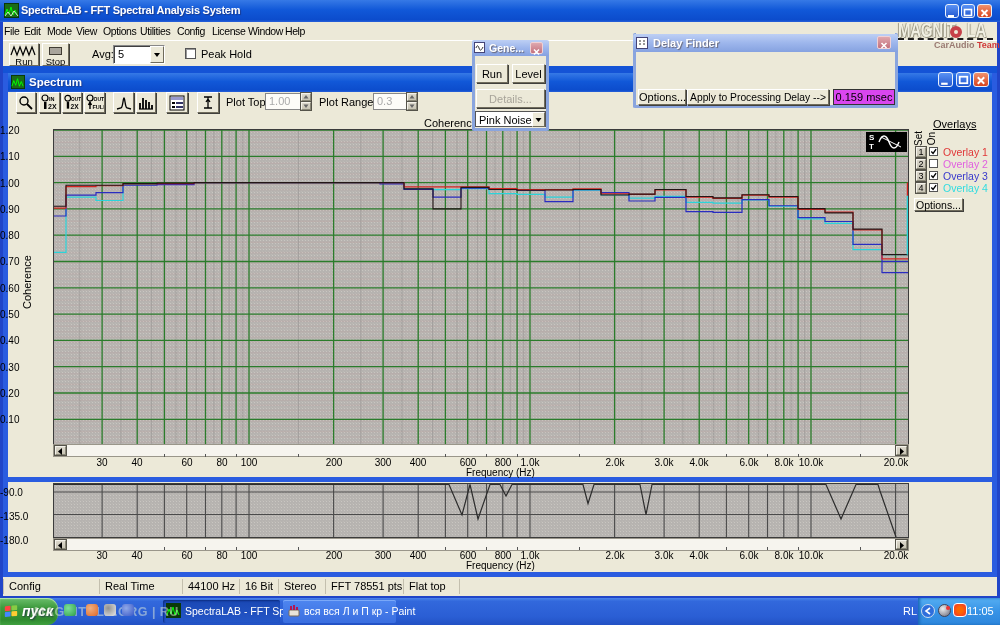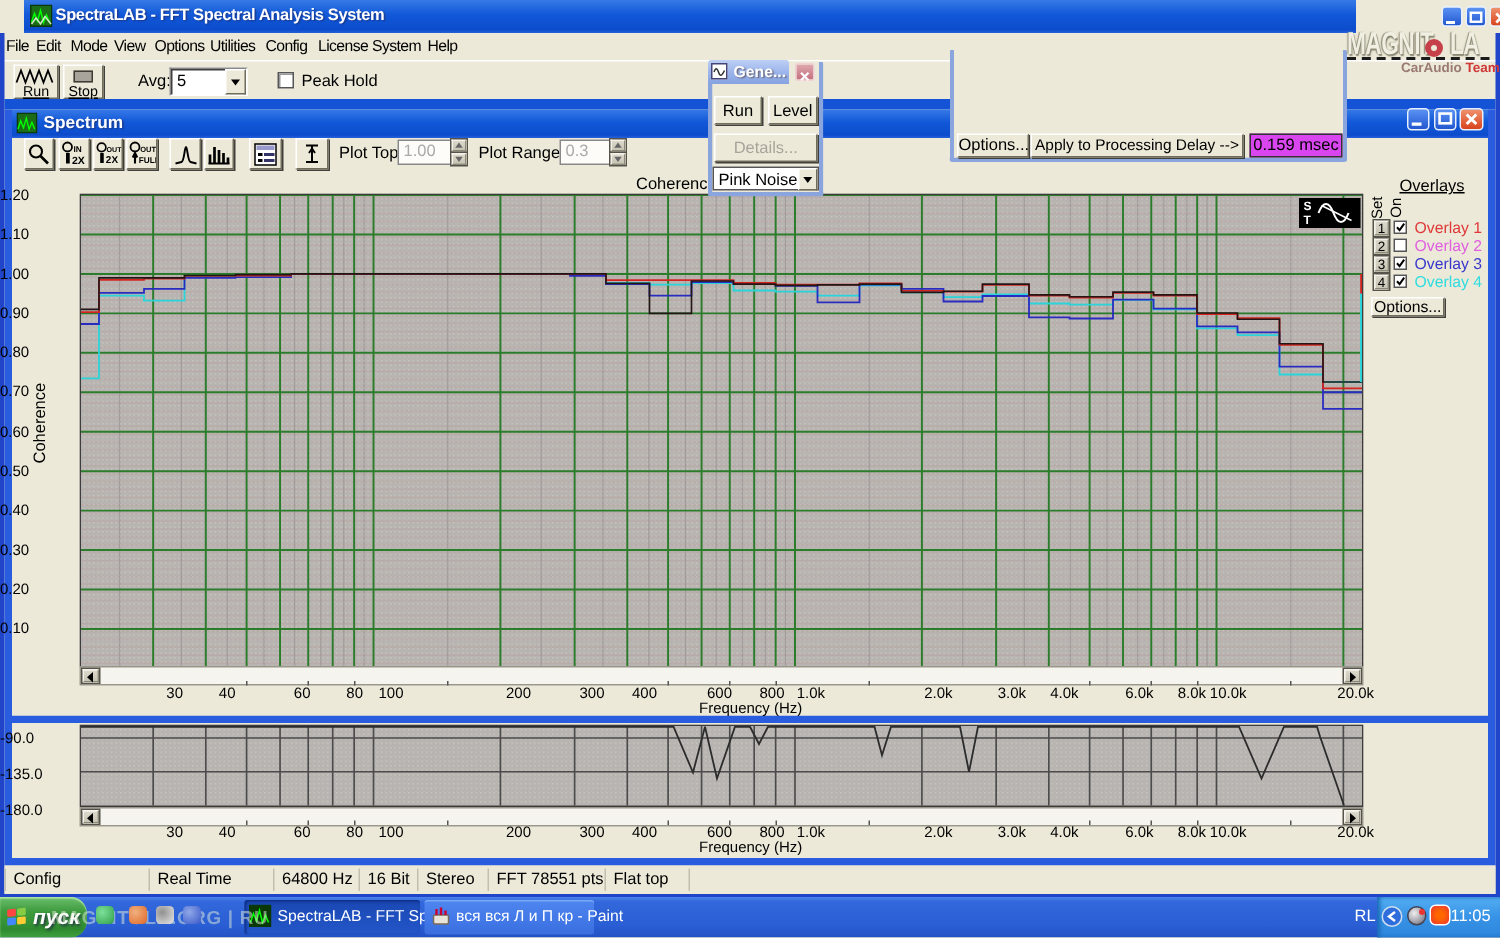--- a/index.html
+++ b/index.html
@@ -1,24 +1,24 @@
 <!DOCTYPE html>
 <html><head><meta charset="utf-8"><style>
 *{margin:0;padding:0;box-sizing:border-box}
 html,body{width:1000px;height:625px;overflow:hidden;font-family:"Liberation Sans",sans-serif;background:#ece9d8;position:relative}
 .ab{position:absolute}
-.fl{position:absolute;width:40px;text-align:right;font-size:10px;color:#000}
+.fl{position:absolute;width:40px;text-align:center;font-size:10px;color:#000}
 .yl{position:absolute;left:0;width:49px;text-align:left;font-size:10px;color:#000}
 .btn3d{position:absolute;background:#ece9d8;border:1px solid;border-color:#fff #706c5c #706c5c #fff;box-shadow:1px 1px 0 #40403c}
 .tbtn{position:absolute;background:linear-gradient(180deg,#dcd8cc,#c8c4b4);border:1px solid;border-color:#f4f2ea #8a8878 #8a8878 #f4f2ea;box-shadow:0 0 0 1px #55534a}
 .xpbtn{position:absolute;border-radius:3px;border:1px solid #e8f0fc}
 .seg{position:absolute;top:579px;height:15px;border-left:1px solid #c3bfae;font-size:11px;color:#000;padding-left:5px;line-height:15px}
 </style></head><body>
 
-<div class="ab" style="left:16px;top:0;width:888px;height:22px;background:linear-gradient(180deg,#3679e6 0%,#1158d8 45%,#0c4ccc 90%,#2861da 100%)">
+<div class="ab" style="left:0;top:0;width:1000px;height:22px;background:linear-gradient(180deg,#3679e6 0%,#1158d8 45%,#0c4ccc 90%,#2861da 100%)">
   <svg class="ab" style="left:4px;top:3px" width="15" height="15" viewBox="0 0 15 15">
       <rect width="15" height="15" fill="#0a3808"></rect>
       <rect x="1" y="1" width="13" height="13" fill="#1b6b18"></rect>
       <path d="M1 12 L3 6 5 11 7 4 9 12 11 7 13 12" stroke="#0f0" stroke-width="1" fill="none"></path>
       <path d="M1 13 L4 9 7 13 10 8 14 13" stroke="#cfe8c8" stroke-width="1" fill="none"></path>
     </svg>
   <div class="ab" style="left:21px;top:4px;font-size:11px;letter-spacing:-0.25px;font-weight:bold;color:#fff;text-shadow:1px 1px 1px #1c3a8c">SpectraLAB - FFT Spectral Analysis System</div>
   <div class="xpbtn" style="left:945px;top:4px;width:14px;height:14px;background:linear-gradient(180deg,#5a92f4,#2258d0)"><svg width="12" height="12" viewBox="0 0 12 12">
         <rect x="2" y="8" width="6" height="2" fill="#fff"></rect>
       </svg></div>
@@ -32,21 +32,21 @@
 
 <div class="ab" style="left:0;top:22px;width:1000px;height:18px;background:#ece9d8;font-size:10.5px;letter-spacing:-0.4px;color:#000">
   <span class="ab" style="left:4px;top:3px">File</span>
     <span class="ab" style="left:24px;top:3px">Edit</span>
   <span class="ab" style="left:47px;top:3px">Mode</span>
     <span class="ab" style="left:76px;top:3px">View</span>
   <span class="ab" style="left:103px;top:3px">Options</span>
     <span class="ab" style="left:140px;top:3px">Utilities</span>
   <span class="ab" style="left:177px;top:3px">Config</span>
     <span class="ab" style="left:212px;top:3px">License</span>
-  <span class="ab" style="left:248px;top:3px">System</span>
+  <span class="ab" style="left:248px;top:3px">Window</span>
     <span class="ab" style="left:285px;top:3px">Help</span>
 </div>
 
 <div class="ab" style="left:0;top:40px;width:1000px;height:26px;background:#ece9d8;border-top:1px solid #fff">
   <div class="btn3d" style="left:9px;top:2px;width:30px;height:23px">
     <svg width="28" height="12" viewBox="0 0 28 12" style="position:absolute;left:0;top:1px">
         <path d="M1 10 L4 2 7 10 10 2 13 10 16 2 19 10 22 2 25 10" stroke="#000" stroke-width="1.2" fill="none"></path>
       </svg>
     <div style="position:absolute;left:0;top:12px;width:28px;text-align:center;font-size:9.5px;text-decoration:underline">Run</div>
   </div>
@@ -368,21 +368,21 @@
 <div style="position:absolute;left:579px;top:547px;width:1px;height:3px;background:#555"></div>
 <div style="position:absolute;left:726px;top:547px;width:1px;height:3px;background:#555"></div>
 <div style="position:absolute;left:767px;top:547px;width:1px;height:3px;background:#555"></div>
 <div style="position:absolute;left:798px;top:547px;width:1px;height:3px;background:#555"></div>
 <div style="position:absolute;left:860px;top:547px;width:1px;height:3px;background:#555"></div>
 <div class="ab" style="left:466px;top:560px;font-size:10px">Frequency (Hz)</div>
 
 <div class="ab" style="left:3px;top:577px;width:994px;height:19px;background:#ece9d8"></div>
 <div class="seg" style="left:3px;width:96px">Config</div>
 <div class="seg" style="left:99px;width:83px">Real Time</div>
-<div class="seg" style="left:182px;width:57px">64800 Hz</div>
+<div class="seg" style="left:182px;width:57px">44100 Hz</div>
 <div class="seg" style="left:239px;width:39px">16 Bit</div>
 <div class="seg" style="left:278px;width:47px">Stereo</div>
 <div class="seg" style="left:325px;width:78px">FFT 78551 pts</div>
 <div class="seg" style="left:403px;width:56px">Flat top</div>
 <div class="seg" style="left:459px;width:538px"></div>
 
 <div class="ab" style="left:0;top:598px;width:1000px;height:27px;background:linear-gradient(180deg,#4b84ea 0%,#3268dc 12%,#2a5ed4 70%,#2251c4 100%)">
   <div class="ab" style="left:0;top:0;width:58px;height:27px;border-radius:0 11px 11px 0;background:linear-gradient(180deg,#6cbf6c 0%,#3f9c3f 35%,#2f8b2f 80%,#3fa03f 100%);box-shadow:inset 0 1px 1px #b8e8b0"></div>
   <svg class="ab" style="left:4px;top:6px" width="14" height="14" viewBox="0 0 17 17">
       <g transform="skewY(-6)">
@@ -420,21 +420,21 @@
     </div>
   <div class="ab" style="left:938px;top:6px;width:13px;height:13px;border-radius:50%;background:radial-gradient(circle at 35% 35%,#eee,#667);border:1px solid #445">
       <div class="ab" style="left:7px;top:1px;width:4px;height:4px;border-radius:50%;background:#e33"></div>
     </div>
   <div class="ab" style="left:953px;top:5px;width:14px;height:14px;border-radius:4px;background:radial-gradient(circle,#f60 30%,#e33 100%);border:1px solid #fff"></div>
   <div class="ab" style="left:967px;top:7px;font-size:11px;color:#fff">11:05</div>
   <div class="ab" style="left:34px;top:7px;font-size:12.5px;font-weight:bold;color:rgba(228,238,218,0.5);letter-spacing:0.5px">MAGNITOLA.ORG&nbsp;|&nbsp;RU</div>
 </div>
 
 <div class="ab" style="left:472px;top:41px;width:77px;height:90px;background:#ece9d8;border:3px solid #8aa5de;border-top:none;border-radius:2px">
-  <div class="ab" style="left:-3px;top:-1px;width:54px;height:16px;border-radius:2px 2px 0 0;background:linear-gradient(180deg,#bdcff4 0%,#9db6ec 50%,#86a2e0 100%)">
+  <div class="ab" style="left:-3px;top:-1px;width:77px;height:16px;border-radius:2px 2px 0 0;background:linear-gradient(180deg,#bdcff4 0%,#9db6ec 50%,#86a2e0 100%)">
     <div class="ab" style="left:2px;top:2px;width:11px;height:11px;background:#fff;border:1px solid #447">
         <svg style="display:block" width="9" height="9">
           <path d="M1 5 C2 2,3 2,4 5 C5 8,6 8,8 4" stroke="#333" stroke-width="1" fill="none"></path>
         </svg>
       </div>
     <div class="ab" style="left:17px;top:2px;font-size:10.5px;font-weight:bold;color:#fff;text-shadow:1px 1px 1px #667">Gene...</div>
     <div class="ab" style="left:58px;top:1.5px;width:13px;height:12px;border-radius:2px;background:linear-gradient(180deg,#dfa8ae,#c4717e);border:1px solid #f0d0d4"><svg width="11" height="10" viewBox="0 0 11 10">
           <path d="M3 2.5 L8 7.5 M8 2.5 L3 7.5" stroke="#fff" stroke-width="1.5"></path>
         </svg></div>
   </div>
@@ -445,20 +445,31 @@
     <div class="ab" style="left:3px;top:2px;font-size:11px">Pink Noise</div>
     <div class="ab" style="left:56px;top:0px;width:13px;height:15px;background:#ece9d8;border:1px solid;border-color:#fff #706c5c #706c5c #fff">
         <svg style="display:block" width="11" height="13">
           <path d="M2.5 5 L8.5 5 5.5 9Z" fill="#000"></path>
         </svg>
       </div>
   </div>
 </div>
 
 <div class="ab" style="left:633px;top:33px;width:265px;height:75px;background:#ece9d8;border:3px solid #8aa5de;border-top:none;border-radius:2px">
+  <div class="ab" style="left:-3px;top:1px;width:265px;height:18px;border-radius:2px 2px 0 0;background:linear-gradient(180deg,#bdcff4 0%,#9db6ec 50%,#86a2e0 100%)">
+    <div class="ab" style="left:3px;top:3px;width:12px;height:12px;background:#fff;border:1px solid #447">
+        <svg style="display:block" width="10" height="10">
+          <path d="M2 3 L4 3 M2 6 L4 6 M6 3 L8 3 M6 6 L8 6" stroke="#333" stroke-width="1.2"></path>
+        </svg>
+      </div>
+    <div class="ab" style="left:20px;top:3px;font-size:11px;font-weight:bold;color:#fff;text-shadow:1px 1px 1px #667">Delay Finder</div>
+    <div class="ab" style="left:244px;top:2px;width:14px;height:13px;border-radius:2px;background:linear-gradient(180deg,#dfa8ae,#c4717e);border:1px solid #f0d0d4"><svg width="12" height="11" viewBox="0 0 12 11">
+          <path d="M3.5 3 L8.5 8 M8.5 3 L3.5 8" stroke="#fff" stroke-width="1.6"></path>
+        </svg></div>
+  </div>
   <div class="btn3d" style="left:2px;top:56px;width:48px;height:16px;font-size:11px;text-align:center;line-height:15px">Options...</div>
   <div class="btn3d" style="left:51px;top:56px;width:142px;height:16px;font-size:10.3px;text-align:center;line-height:15px;white-space:nowrap;overflow:hidden">Apply to Processing Delay --&gt;</div>
   <div class="ab" style="left:197px;top:56px;width:62px;height:16px;background:#d946ef;border:1px solid #333;font-size:11px;text-align:center;line-height:14px">0.159 msec</div>
 </div>
 
 <div class="ab" style="left:898px;top:38px;width:95px;height:0;border-top:2px dashed #1c1c1c"></div>
 <div class="ab" style="left:898px;top:18px;font-size:21px;font-weight:bold;color:rgba(246,244,232,0.95);text-shadow:1px 1px 1px #8a8672,-1px 0 1px #8a8672;letter-spacing:-0.5px;transform:scaleX(0.72);transform-origin:0 0">MAGNIT<span style="visibility:hidden">O</span>LA</div>
 <div class="ab" style="left:950px;top:26px;width:12px;height:12px;border:4px solid #c64049;border-radius:50%"></div>
 <div class="ab" style="left:934px;top:40px;font-size:9px;font-weight:bold;color:#b05a5a"><span style="color:#9a7a72">CarAudio</span> <span style="color:#d03838">Team</span></div>
 

